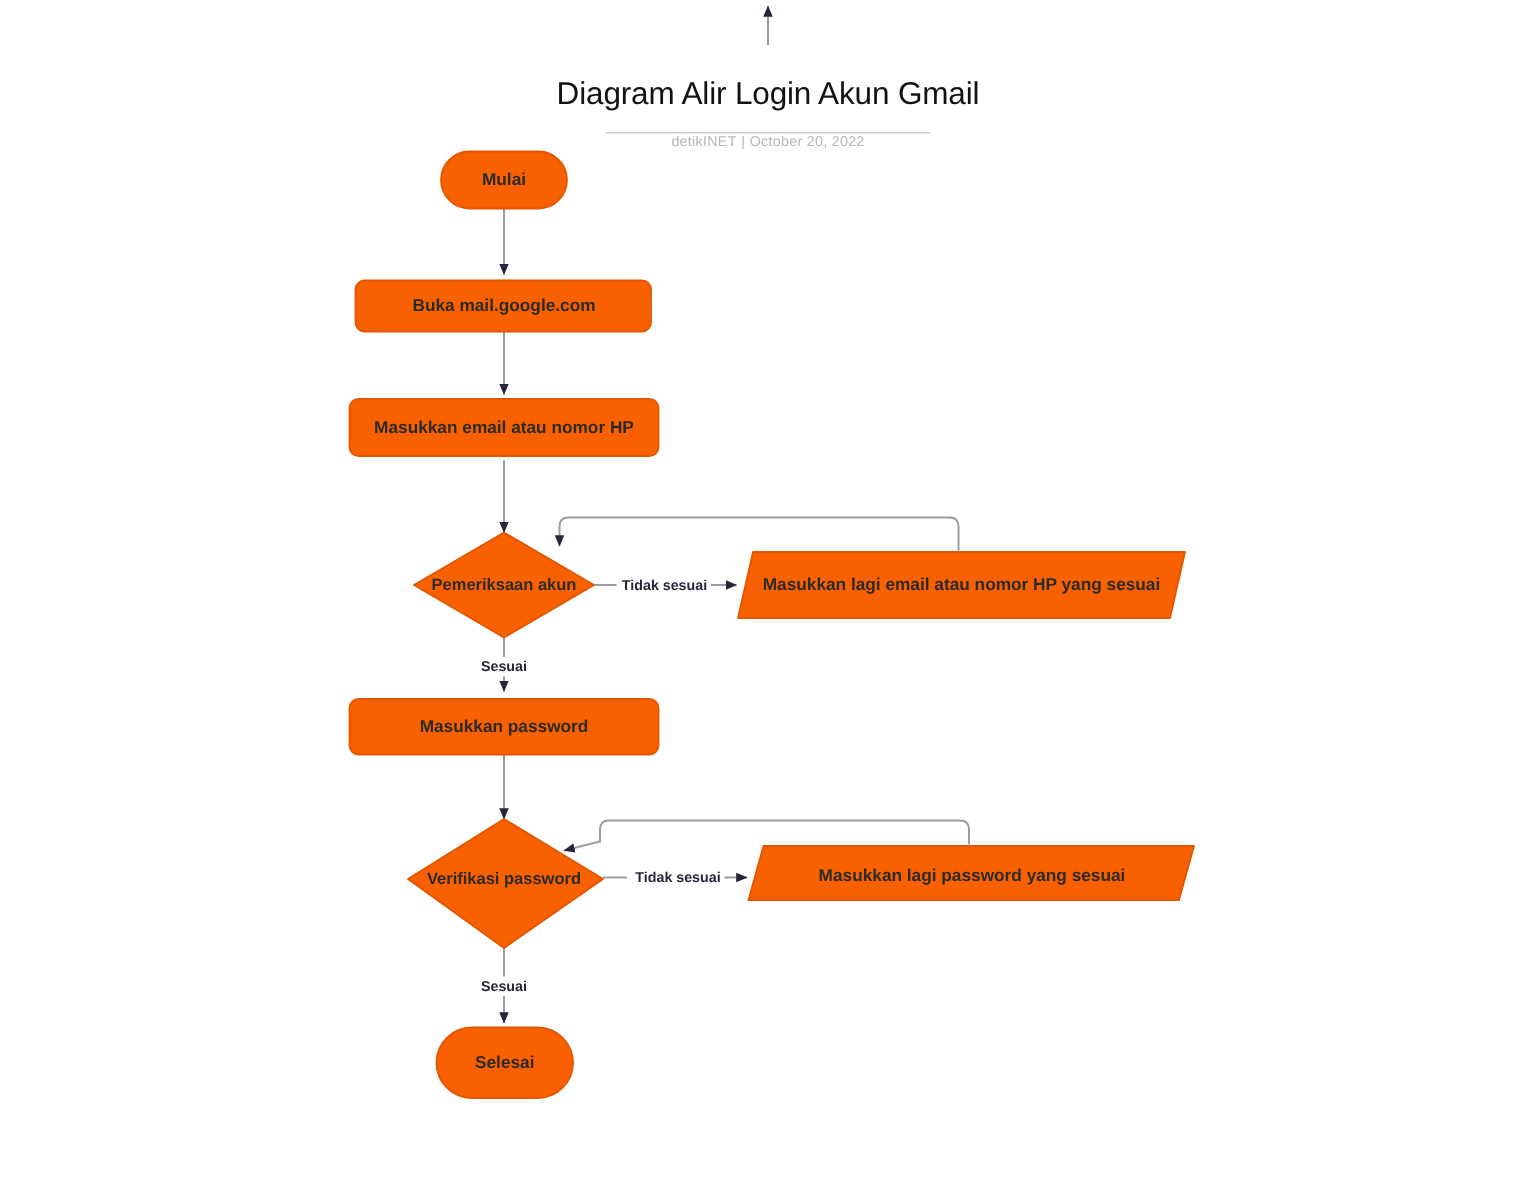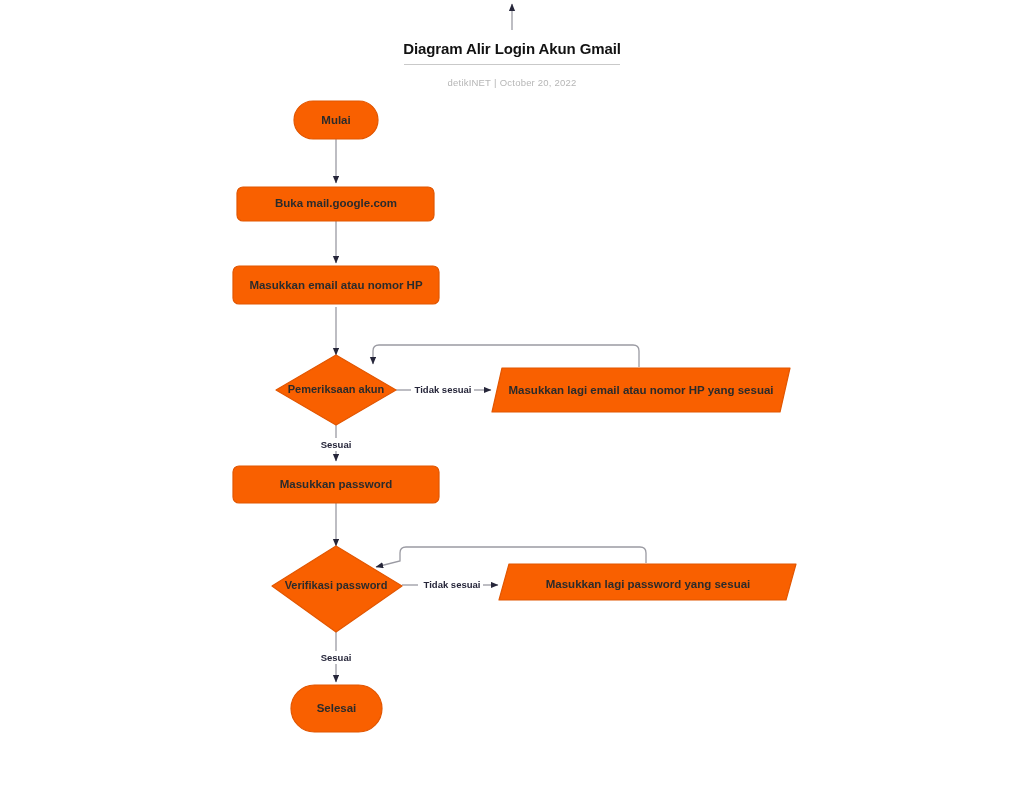--- a/index.html
+++ b/index.html
@@ -26,35 +26,35 @@
   
   .header {
     position: absolute;
     left: 0;
     top: 38px;
     width: 1024px;
     text-align: center;
     pointer-events: none;
   }
   .title {
-    font-size: 15px;
-    font-weight: bold;
+    font-size: 21px;
+    font-weight: normal;
     color: #121212;
     letter-spacing: -0.1px;
     line-height: 22px;
-    margin: 0;
+    margin: 14px;
   }
   .title-rule {
     width: 216px;
     height: 1px;
     background: #c9c9c9;
     margin: 4px auto 0 auto;
   }
   .byline {
-    margin-top: 12px;
+    margin-top: 0;
     font-size: 9.5px;
     color: #b6b6b6;
     letter-spacing: 0.2px;
   }
   .byline .sep { padding: 0 3px; }
 
   
   .svg-layer {
     position: absolute;
     left: 0;

